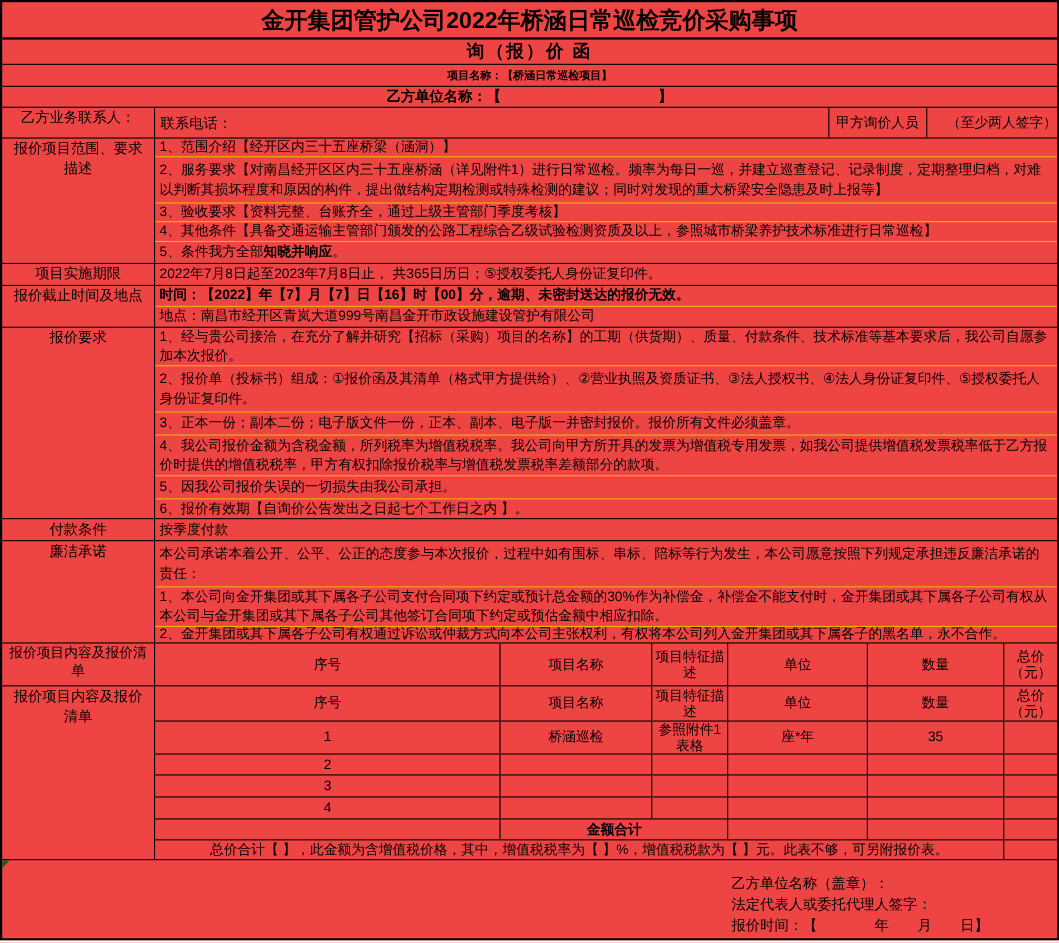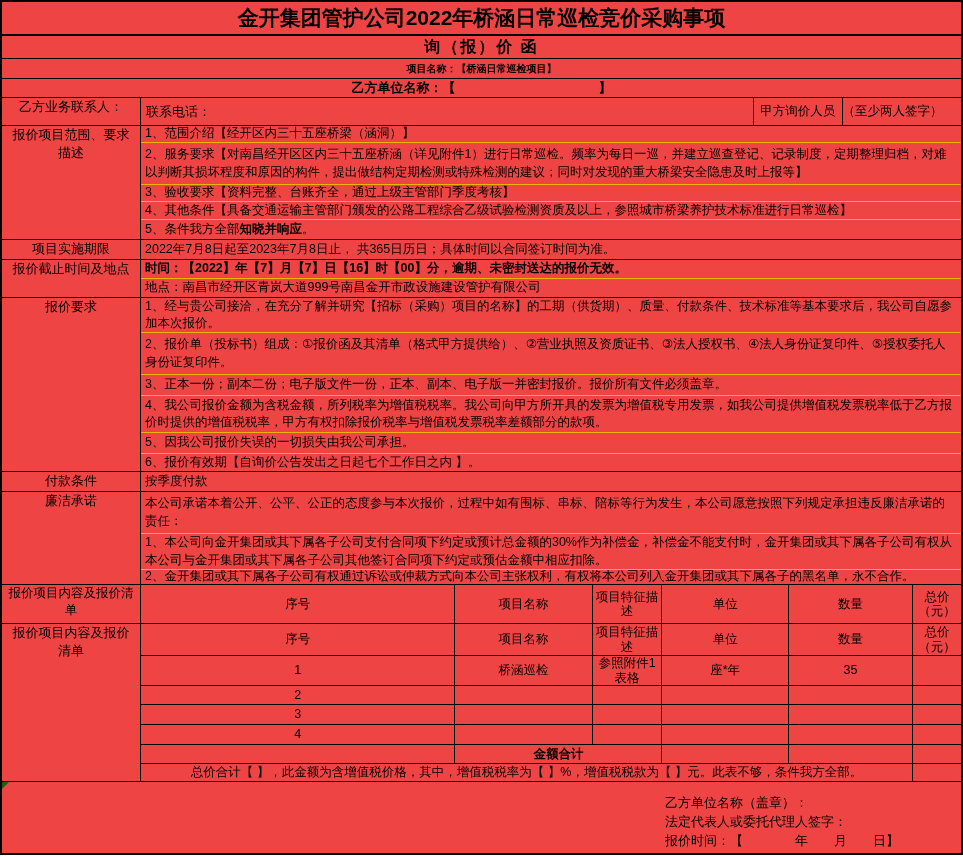--- a/index.html
+++ b/index.html
@@ -18,21 +18,21 @@
   .projname-row { height:20px; font-size:10px; font-weight:bold; }
   .partyb-row { height:19px; font-size:13px; font-weight:bold; }
 
   .contact-row { height:28px; font-size:13px; }
   .cell { border-right:1px solid #000; display:flex; overflow:hidden; }
   .cell.last { border-right:none; }
   .lblcol { width:139px; flex-shrink:0; align-items:flex-start; justify-content:center;
             text-align:center; font-size:13px; padding:0 6px; }
   .phone-cell { width:616px; align-items:center; padding-left:5px; }
   .partya-cell { width:89px; align-items:center; justify-content:center; text-align:center; font-size:12.5px; }
-  .signnote-cell { width:119px; align-items:center; justify-content:flex-start; text-align:center; font-size:12.5px; }
+  .signnote-cell { width:119px; align-items:center; justify-content:flex-end; text-align:center; font-size:12.5px; }
 
   .block { display:flex; border-bottom:1px solid #000; flex-shrink:0; }
   .block-content { flex:1; display:flex; flex-direction:column; min-width:0; }
   .sub { border-bottom:1px solid #eab308; display:flex; align-items:center;
          padding:1px 4px; font-size:12.5px; line-height:1.4; overflow:hidden; flex-shrink:0; }
   .sub.last { border-bottom:none; flex:1; }
   .bold { font-weight:bold; }
 
   .scope-block { height:114px; }
   .duration-row { height:20px; font-size:12.5px; }
@@ -119,21 +119,21 @@
         <span><span>5、条件我方全部</span><span class="bold">知晓并响应</span><span>。</span></span>
       </div>
     </div>
   </div>
 
   <div class="r duration-row">
     <div class="cell lblcol">
       <span>项目实施期限</span>
     </div>
     <div class="duration-text">
-      <span>2022年7月8日起至2023年7月8日止， 共365日历日；具体时间以合同签订时间为准。</span>
+      <span>2022年7月8日起至2023年7月8日止， 共365日历日；⑤授权委托人身份证复印件。</span>
     </div>
   </div>
 
   <div class="block deadline-block">
     <div class="cell lblcol">
       <span>报价截止时间及地点</span>
     </div>
     <div class="block-content">
       <div class="sub bold" style="height:19px">
           <span>时间：【2022】年【7】月【7】日【16】时【00】分，逾期、未密封送达的报价无效。</span>
@@ -258,21 +258,21 @@
         <div class="tc w-total last"></div>
       </div>
       <div class="tr subtotal-row">
         <div class="tc w-no"></div>
         <div class="tc w-merge bold">金额合计</div>
         <div class="tc w-unit"></div>
         <div class="tc w-qty"></div>
         <div class="tc w-total last"></div>
       </div>
       <div class="tr totalnote-row last">
-        <div class="tc w-note">总价合计【 】，此金额为含增值税价格，其中，增值税税率为【 】%，增值税税款为【 】元。此表不够，条件我方全部。</div>
+        <div class="tc w-note">总价合计【 】，此金额为含增值税价格，其中，增值税税率为【 】%，增值税税款为【 】元。此表不够，可另附报价表。</div>
         <div class="tc w-total last"></div>
       </div>
     </div>
   </div>
 
   <div class="r footer">
     <div class="corner-marker"></div>
     <div class="footer-lines">
       <div>乙方单位名称（盖章）：</div>
       <div>法定代表人或委托代理人签字：</div>

